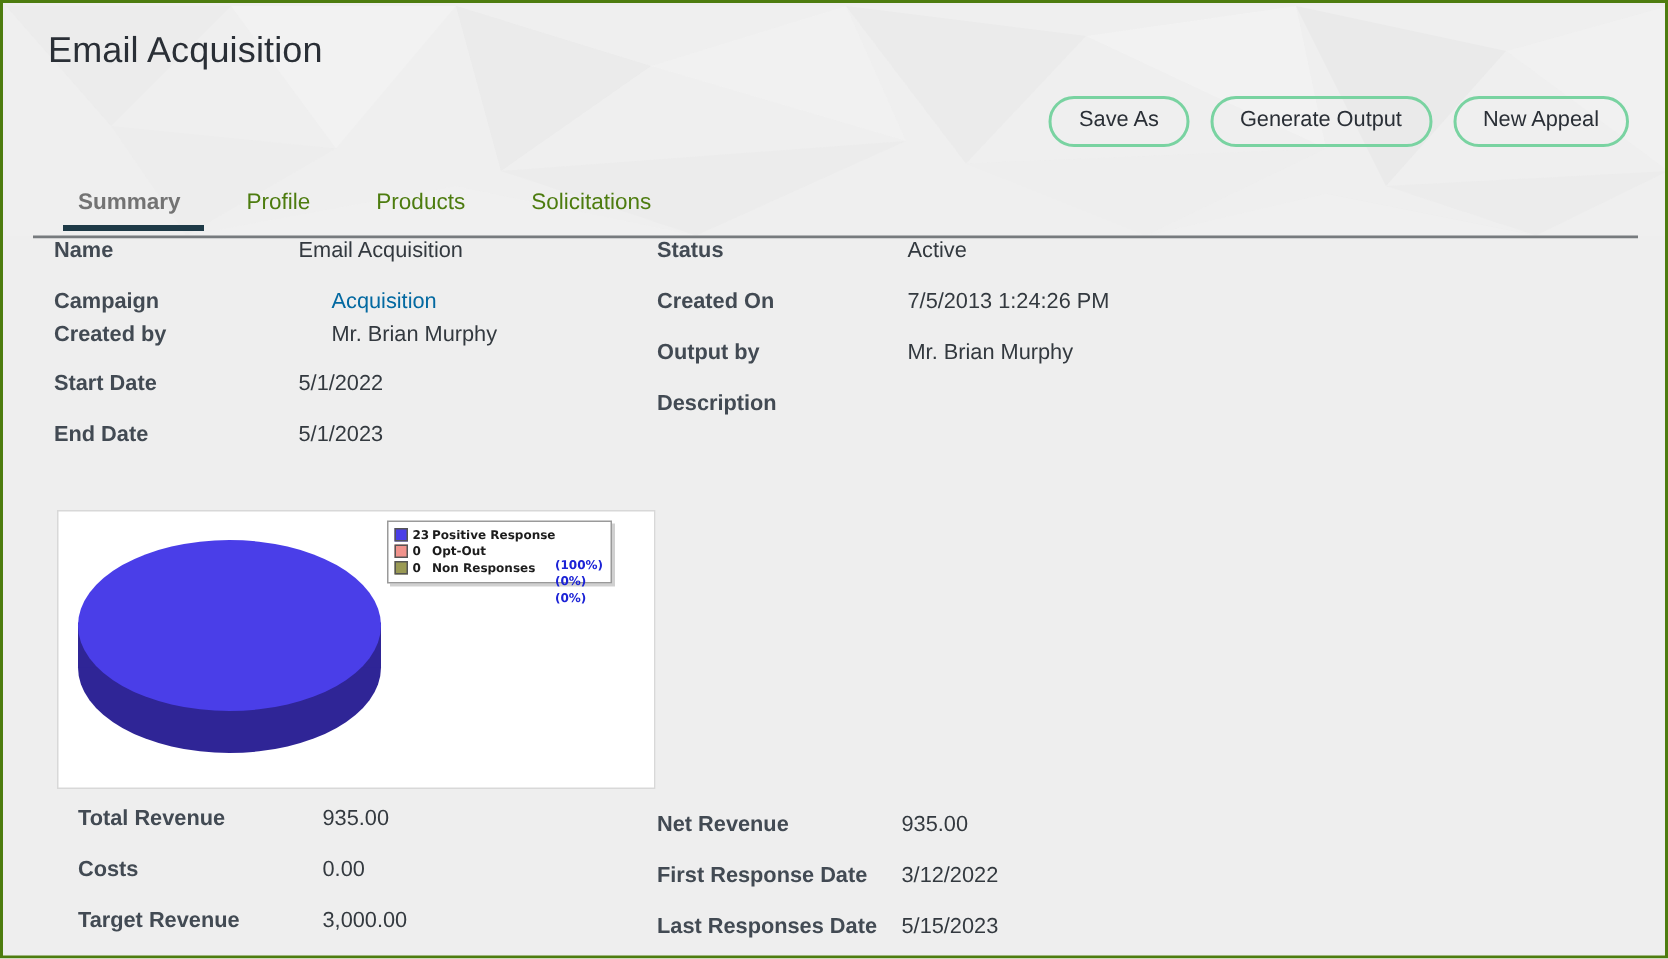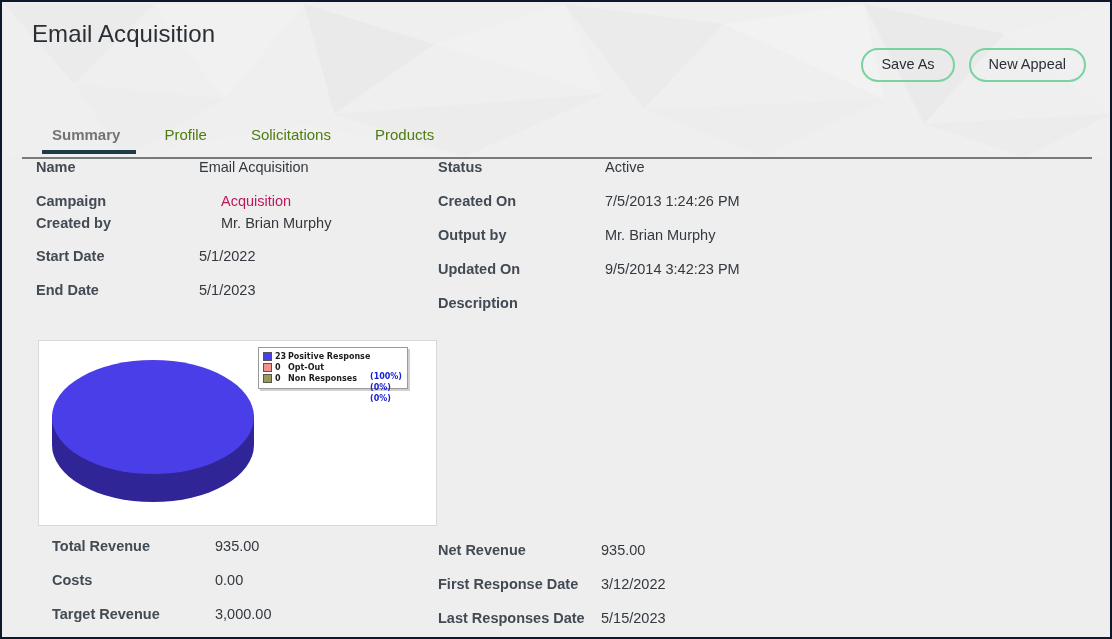--- a/index.html
+++ b/index.html
@@ -10,21 +10,21 @@
   body {
     font-family: "Liberation Sans", sans-serif;
     -webkit-font-smoothing: antialiased;
   }
 
   .page {
     position: relative;
     width: 1112px;
     height: 639px;
     box-sizing: border-box;
-    border: 2px solid #0f172a;
+    border: 2px solid #4d7c0f;
     background: #eeeeee;
     overflow: hidden;
     padding-left: 46px;
   }
 
   
   .header {
     position: absolute;
     left: 2px; top: 2px;
     width: 1108px;
@@ -46,21 +46,21 @@
     font-weight: 400;
     color: #2a2f36;
     letter-spacing: 0.1px;
     white-space: nowrap;
   }
 
   
   .actions {
     position: absolute;
     right: 26px;
-    top: 44px;
+    top: 60px;
     display: flex;
     gap: 14px;
     align-items: center;
   }
   .pill-btn {
     border: 2px solid #79d3a1;
     background: transparent;
     border-radius: 18px;
     padding: 7px 18px 8px 18px;
     font-family: "Liberation Sans", sans-serif;
@@ -142,21 +142,21 @@
     flex: 0 0 163px;
     white-space: nowrap;
   }
   .col-right .f-label { width: 167px; flex: 0 0 167px; }
   .f-value {
     font-size: 14.5px;
     color: #33393f;
     white-space: nowrap;
   }
   .f-value.link {
-    color: #be185d;
+    color: #0369a1;
     cursor: pointer;
   }
 
   
   .chart-panel {
     position: absolute;
     left: 34px;
     top: 181px;
     width: 399px;
     height: 186px;
@@ -229,28 +229,29 @@
         <polygon points="920,120 1108,110 1020,153" fill="#eaeaea"></polygon>
         <polygon points="120,153 460,153 300,120" fill="#f1f1f1"></polygon>
         <polygon points="760,153 1020,153 880,125" fill="#f0f0f0"></polygon>
       </g>
     </svg>
 
     <div class="page-title">Email Acquisition</div>
 
     <div class="actions">
       <button class="pill-btn">Save As</button>
+      <button class="pill-btn">Generate Output</button>
       <button class="pill-btn">New Appeal</button>
     </div>
 
     <div class="tabs">
       <div class="tab active">Summary</div>
       <div class="tab">Profile</div>
+      <div class="tab">Products</div>
       <div class="tab">Solicitations</div>
-      <div class="tab">Products</div>
     </div>
   </div>
 
   <div class="tab-rule"></div>
 
   <div class="body-area">
 
     <div class="col col-left">
       <div class="field">
         <div class="f-label">Name</div>
@@ -279,24 +280,20 @@
         <div class="f-label">Status</div>
         <div class="f-value">Active</div>
       </div>
       <div class="field">
         <div class="f-label">Created On</div>
         <div class="f-value">7/5/2013 1:24:26 PM</div>
       </div>
       <div class="field">
         <div class="f-label">Output by</div>
         <div class="f-value">Mr. Brian Murphy</div>
-      </div>
-      <div class="field">
-        <div class="f-label">Updated On</div>
-        <div class="f-value">9/5/2014 3:42:23 PM</div>
       </div>
       <div class="field">
         <div class="f-label">Description</div>
         <div class="f-value"></div>
       </div>
     </div>
 
     <div class="chart-panel">
       <div class="pie-wrap">
         <svg viewBox="0 0 212 160" width="212" height="160">

